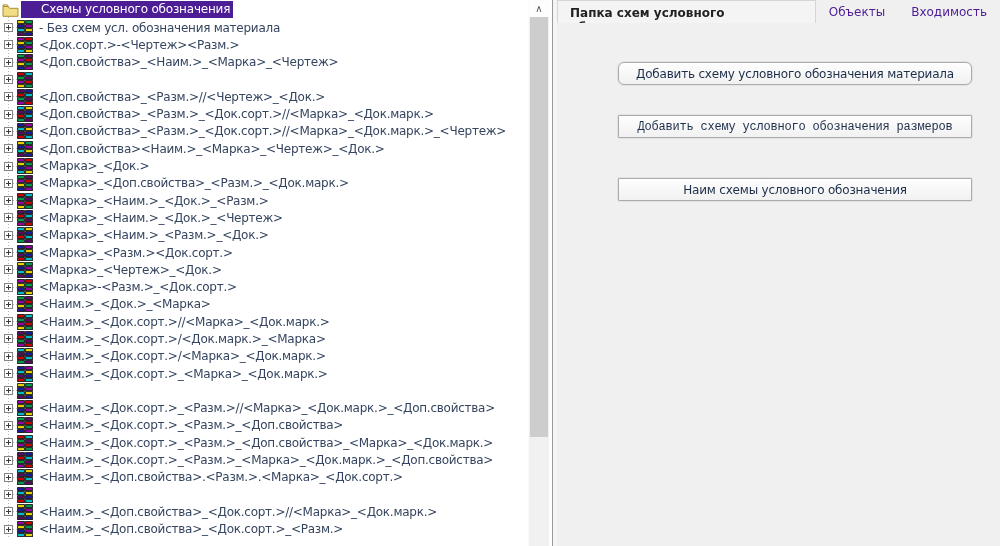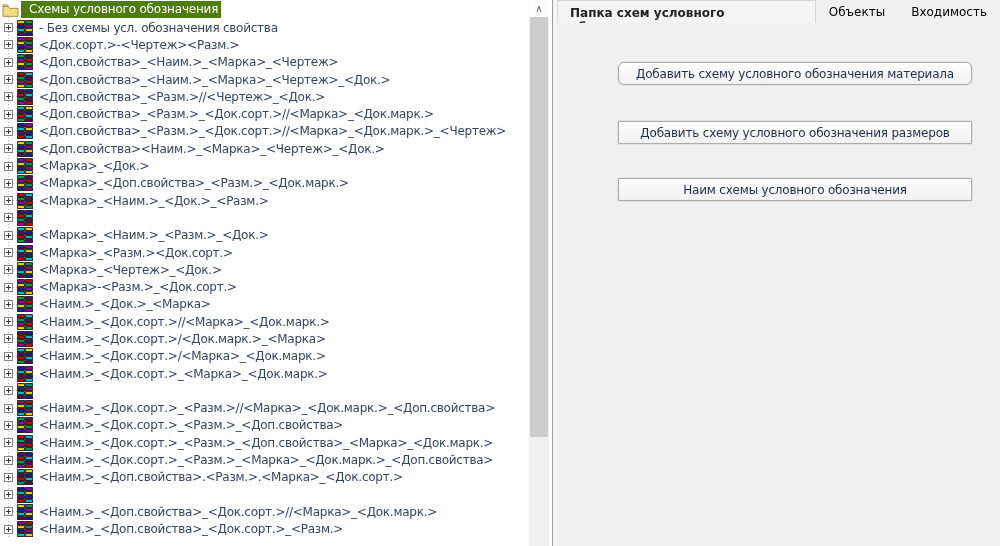--- a/index.html
+++ b/index.html
@@ -3,21 +3,21 @@
 <meta charset="utf-8">
 <style>
   html,body{margin:0;padding:0;}
   body{font-family:"DejaVu Sans","Liberation Sans",sans-serif;background:#fff;}
   #app{position:relative;width:1000px;height:546px;overflow:hidden;background:#fff;}
 
   
   .tree-pane{position:absolute;left:0;top:0;width:528px;height:546px;background:#fff;overflow:hidden;}
   .tree-root-row{position:absolute;left:0;top:1px;height:17px;display:flex;align-items:center;white-space:nowrap;}
   .folder-icon{width:17px;height:14px;margin-left:2px;margin-right:2px;flex:0 0 auto;}
-  .root-label{font-size:12px;color:#fff;background:#4d7c0f;padding:1px 3px 2px 8px;letter-spacing:-0.2px;}
+  .root-label{font-size:12px;color:#fff;background:#4c1d95;padding:1px 3px 2px 20px;letter-spacing:-0.2px;}
   .tree-children{position:absolute;left:0;top:19px;width:528px;}
   .vconnector{position:absolute;left:8px;top:14px;width:1px;
     background:repeating-linear-gradient(to bottom,#b8b8b8 0 1px,transparent 1px 3px);}
   .trow{height:17.3px;display:flex;align-items:center;white-space:nowrap;position:relative;}
   .expander{width:9px;height:9px;flex:0 0 auto;margin-left:4px;position:relative;z-index:2;display:block;}
   .hconn{width:4px;height:1px;flex:0 0 auto;
     background:repeating-linear-gradient(to right,#b8b8b8 0 1px,transparent 1px 3px);}
   .micon{width:16px;height:16px;flex:0 0 auto;display:block;}
   .tlabel{font-size:12px;color:#35455f;margin-left:6px;letter-spacing:-0.25px;}
 
@@ -32,28 +32,28 @@
     border-left:1px solid #9a9a9a;border-right:1px solid #9a9a9a;background:#f5f5f5;}
 
   
   .right-panel{position:absolute;left:557px;top:0;width:443px;height:546px;background:#f0f0f0;}
   .tabbar{position:absolute;left:0;top:0;width:443px;height:23px;display:flex;align-items:flex-end;
     border-bottom:1px solid #d5d5d5;}
   .tab{font-size:12px;color:#222;padding:4px 12px 4px 12px;border:1px solid transparent;border-bottom:none;
     background:transparent;height:14px;line-height:14px;}
   .tab.active{font-weight:bold;background:#f4f4f4;border-color:#d5d5d5;position:relative;top:1px;
     padding-top:5px;box-shadow:0 2px 0 #f0f0f0;}
-  .tab.inactive{color:#000000;text-align:right;}
+  .tab.inactive{color:#4c1d95;text-align:right;}
   .panel-body{position:absolute;left:0;top:23px;width:443px;height:523px;background:#f0f0f0;}
   .pbtn{display:block;position:absolute;left:61px;width:354px;height:23px;
     background:linear-gradient(#fefefe,#f1f1f1);border:1px solid #ababab;border-radius:1px;
     font-size:12px;color:#1d2e49;font-family:"DejaVu Sans","Liberation Sans",sans-serif;letter-spacing:-0.2px;
     box-shadow:0 0 0 1px #e3e3e3;}
   .pbtn:nth-of-type(1){top:39px;border-radius:6px;}
-  .pbtn:nth-of-type(2){top:98px;}
+  .pbtn:nth-of-type(2){top:92px;font-family:Liberation Mono, monospace;}
   .pbtn:nth-of-type(3){top:155px;}
 </style>
 </head>
 <body>
 
 <div id="app">
 
   <div class="tree-pane">
     <div class="vconnector" id="vconn" style="height: 524px;"></div>
     <div class="tree-root-row">
@@ -74,21 +74,21 @@
           <svg class="micon" viewBox="0 0 16 16">
             <rect x="0.6" y="0.6" width="6.8" height="3" fill="#e6d800" stroke="#141414" stroke-width="0.9"></rect>
             <rect x="8.6" y="0.6" width="6.8" height="3" fill="#009e4e" stroke="#141414" stroke-width="0.9"></rect>
             <rect x="0.6" y="4.6" width="6.8" height="3" fill="#1b1b9e" stroke="#141414" stroke-width="0.9"></rect>
             <rect x="8.6" y="4.6" width="6.8" height="3" fill="#9c00a8" stroke="#141414" stroke-width="0.9"></rect>
             <rect x="0.6" y="8.6" width="6.8" height="3" fill="#00c2cc" stroke="#141414" stroke-width="0.9"></rect>
             <rect x="8.6" y="8.6" width="6.8" height="3" fill="#e6d800" stroke="#141414" stroke-width="0.9"></rect>
             <rect x="0.6" y="12.6" width="6.8" height="3" fill="#5a0a64" stroke="#141414" stroke-width="0.9"></rect>
             <rect x="8.6" y="12.6" width="6.8" height="3" fill="#1b1b9e" stroke="#141414" stroke-width="0.9"></rect>
           </svg>
-          <span class="tlabel">- Без схемы усл. обозначения свойства</span>
+          <span class="tlabel">- Без схем усл. обозначения материала</span>
         </div>
         <div class="trow">
           <svg class="expander" viewBox="0 0 9 9">
   <rect x="0.5" y="0.5" width="8" height="8" fill="#ffffff" stroke="#848484"></rect>
   <line x1="2" y1="4.5" x2="7" y2="4.5" stroke="#3c3c3c"></line>
   <line x1="4.5" y1="2" x2="4.5" y2="7" stroke="#3c3c3c"></line>
           </svg>
           <span class="hconn"></span>
           <svg class="micon" viewBox="0 0 16 16">
             <rect x="0.6" y="0.6" width="6.8" height="3" fill="#9c00a8" stroke="#141414" stroke-width="0.9"></rect>
@@ -131,21 +131,20 @@
           <svg class="micon" viewBox="0 0 16 16">
             <rect x="0.6" y="0.6" width="6.8" height="3" fill="#d10000" stroke="#141414" stroke-width="0.9"></rect>
             <rect x="8.6" y="0.6" width="6.8" height="3" fill="#00c2cc" stroke="#141414" stroke-width="0.9"></rect>
             <rect x="0.6" y="4.6" width="6.8" height="3" fill="#009e4e" stroke="#141414" stroke-width="0.9"></rect>
             <rect x="8.6" y="4.6" width="6.8" height="3" fill="#5a0a64" stroke="#141414" stroke-width="0.9"></rect>
             <rect x="0.6" y="8.6" width="6.8" height="3" fill="#9c00a8" stroke="#141414" stroke-width="0.9"></rect>
             <rect x="8.6" y="8.6" width="6.8" height="3" fill="#d10000" stroke="#141414" stroke-width="0.9"></rect>
             <rect x="0.6" y="12.6" width="6.8" height="3" fill="#e6d800" stroke="#141414" stroke-width="0.9"></rect>
             <rect x="8.6" y="12.6" width="6.8" height="3" fill="#009e4e" stroke="#141414" stroke-width="0.9"></rect>
           </svg>
-          <span class="tlabel">&lt;Доп.свойства&gt;_&lt;Наим.&gt;_&lt;Марка&gt;_&lt;Чертеж&gt;_&lt;Док.&gt;</span>
         </div>
         <div class="trow">
           <svg class="expander" viewBox="0 0 9 9">
   <rect x="0.5" y="0.5" width="8" height="8" fill="#ffffff" stroke="#848484"></rect>
   <line x1="2" y1="4.5" x2="7" y2="4.5" stroke="#3c3c3c"></line>
   <line x1="4.5" y1="2" x2="4.5" y2="7" stroke="#3c3c3c"></line>
           </svg>
           <span class="hconn"></span>
           <svg class="micon" viewBox="0 0 16 16">
             <rect x="0.6" y="0.6" width="6.8" height="3" fill="#5a0a64" stroke="#141414" stroke-width="0.9"></rect>
@@ -283,20 +282,21 @@
           <svg class="micon" viewBox="0 0 16 16">
             <rect x="0.6" y="0.6" width="6.8" height="3" fill="#5a0a64" stroke="#141414" stroke-width="0.9"></rect>
             <rect x="8.6" y="0.6" width="6.8" height="3" fill="#1b1b9e" stroke="#141414" stroke-width="0.9"></rect>
             <rect x="0.6" y="4.6" width="6.8" height="3" fill="#d10000" stroke="#141414" stroke-width="0.9"></rect>
             <rect x="8.6" y="4.6" width="6.8" height="3" fill="#00c2cc" stroke="#141414" stroke-width="0.9"></rect>
             <rect x="0.6" y="8.6" width="6.8" height="3" fill="#009e4e" stroke="#141414" stroke-width="0.9"></rect>
             <rect x="8.6" y="8.6" width="6.8" height="3" fill="#5a0a64" stroke="#141414" stroke-width="0.9"></rect>
             <rect x="0.6" y="12.6" width="6.8" height="3" fill="#9c00a8" stroke="#141414" stroke-width="0.9"></rect>
             <rect x="8.6" y="12.6" width="6.8" height="3" fill="#d10000" stroke="#141414" stroke-width="0.9"></rect>
           </svg>
+          <span class="tlabel">&lt;Марка&gt;_&lt;Наим.&gt;_&lt;Док.&gt;_&lt;Чертеж&gt;</span>
         </div>
         <div class="trow">
           <svg class="expander" viewBox="0 0 9 9">
   <rect x="0.5" y="0.5" width="8" height="8" fill="#ffffff" stroke="#848484"></rect>
   <line x1="2" y1="4.5" x2="7" y2="4.5" stroke="#3c3c3c"></line>
   <line x1="4.5" y1="2" x2="4.5" y2="7" stroke="#3c3c3c"></line>
           </svg>
           <span class="hconn"></span>
           <svg class="micon" viewBox="0 0 16 16">
             <rect x="0.6" y="0.6" width="6.8" height="3" fill="#00c2cc" stroke="#141414" stroke-width="0.9"></rect>

